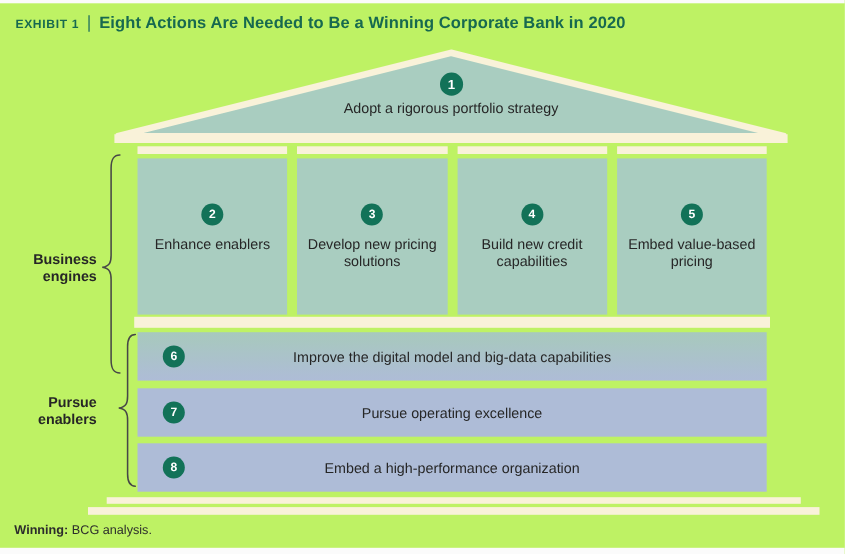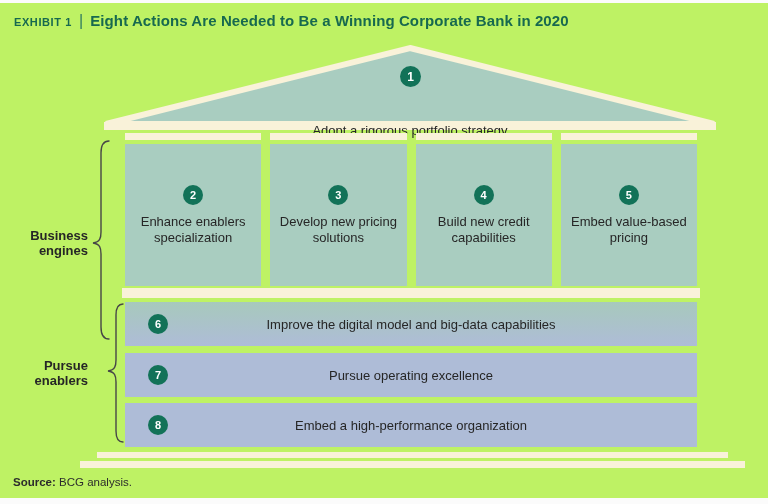--- a/index.html
+++ b/index.html
@@ -33,21 +33,21 @@
     position: absolute; left: 400px; top: 66px;
   }
   .num-circle {
     width: 21px; height: 21px; border-radius: 50%;
     background: #127258; color: #ffffff;
     font-size: 12px; font-weight: 700;
     display: flex; align-items: center; justify-content: center;
   }
   .roof-label {
     position: absolute; left: 210px; top: 91px; width: 400px;
-    text-align: center; font-size: 13px; color: #262626; margin-top: 32px;
+    text-align: center; font-size: 13px; color: #262626;
   }
 
   
   .pillars {
     position: absolute; left: 125px; top: 133px; width: 572px;
     display: flex; gap: 9px;
   }
   .pillar-col { flex: 1; display: flex; flex-direction: column; }
   .pillar-capital { height: 7px; background: #f9f2d9; margin-bottom: 4px; }
   .pillar-body {
@@ -116,21 +116,20 @@
   <div class="roof-number num-circle">1</div>
   <div class="roof-label">Adopt a rigorous portfolio strategy</div>
 
   <div class="pillars">
     <div class="pillar-col">
       <div class="pillar-capital"></div>
       <div class="pillar-body">
         <div class="num-circle">2</div>
         <div class="pillar-label">
           <span>Enhance enablers</span>
-          <span>specialization</span>
         </div>
       </div>
     </div>
     <div class="pillar-col">
       <div class="pillar-capital"></div>
       <div class="pillar-body">
         <div class="num-circle">3</div>
         <div class="pillar-label">
           <span>Develop new pricing</span>
           <span>solutions</span>
@@ -185,19 +184,19 @@
   <div class="group-label group-business">
     <span>Business</span>
     <span>engines</span>
   </div>
   <div class="group-label group-model">
     <span>Pursue</span>
     <span>enablers</span>
   </div>
 
   <div class="source">
-    <span class="src-label">Source:</span>
+    <span class="src-label">Winning:</span>
     <span>BCG analysis.</span>
   </div>
 
   <div class="strip-white-bottom"></div>
 
 </div>
 
 </body></html>

